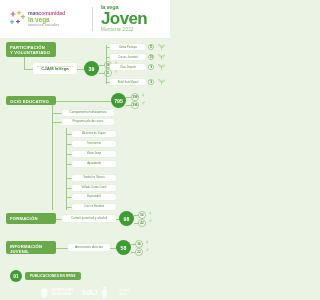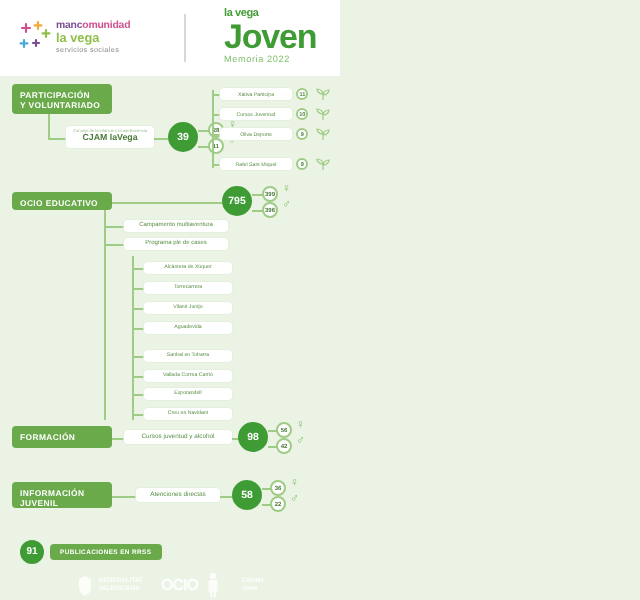--- a/index.html
+++ b/index.html
@@ -25,21 +25,21 @@
     position:absolute;left:20px;top:3px;width:56px;
     line-height:1;
   }
   .mc-l1{font-size:5.2px;font-weight:bold;letter-spacing:-.1px;color:#7a4f93;}
   .mc-l1 b{color:#d14f8f;}
   .mc-l2{font-size:6.4px;font-weight:bold;color:#8fbf4a;margin-top:.5px;}
   .mc-l3{font-size:3.6px;color:#8a8a8a;letter-spacing:.2px;margin-top:1px;}
   .divider{
     position:absolute;left:92px;top:7px;width:1px;height:24px;background:#d8d8d8;
   }
-  .logo-right{position:absolute;left:112px;top:5px;width:66px;}
+  .logo-right{position:absolute;left:101px;top:5px;width:66px;}
   .lv-small{font-size:5.5px;font-weight:bold;color:#3f9c35;line-height:1;letter-spacing:-.2px;}
   .lv-joven{font-size:17px;font-weight:bold;color:#3f9c35;line-height:.95;letter-spacing:-.6px;}
   .lv-mem{font-size:4.6px;color:#7fbf6a;letter-spacing:.3px;margin-top:.5px;}
 
   
   .sec-label{
     position:absolute;
     background:#6aaa4a;color:#fff;
     font-size:4.2px;font-weight:bold;letter-spacing:.2px;
     border-radius:2px;
@@ -316,21 +316,21 @@
     <div class="fl">
       <svg width="9" height="12" viewBox="0 0 9 12">
         <path d="M4.5 1 L7.5 2.5 L7.5 7 C7.5 9.5 4.5 11 4.5 11 C4.5 11 1.5 9.5 1.5 7 L1.5 2.5 Z" fill="#ffffff" opacity=".85"></path>
       </svg>
       <div>
         <div class="fl-txt">GENERALITAT</div>
         <div class="fl-txt">VALENCIANA</div>
       </div>
     </div>
     <div class="fl">
-      <div class="fl-ivaj">OCIO</div>
+      <div class="fl-ivaj">IVAJ</div>
       <svg width="11" height="13" viewBox="0 0 11 13">
         <g fill="#ffffff" opacity=".9">
           <circle cx="5.5" cy="2" r="1.6"></circle>
           <rect x="3.2" y="4" width="4.6" height="6" rx="1"></rect>
           <rect x="4" y="9.6" width="1.2" height="3"></rect>
           <rect x="5.9" y="9.6" width="1.2" height="3"></rect>
         </g>
       </svg>
     </div>
     <div class="fl">

